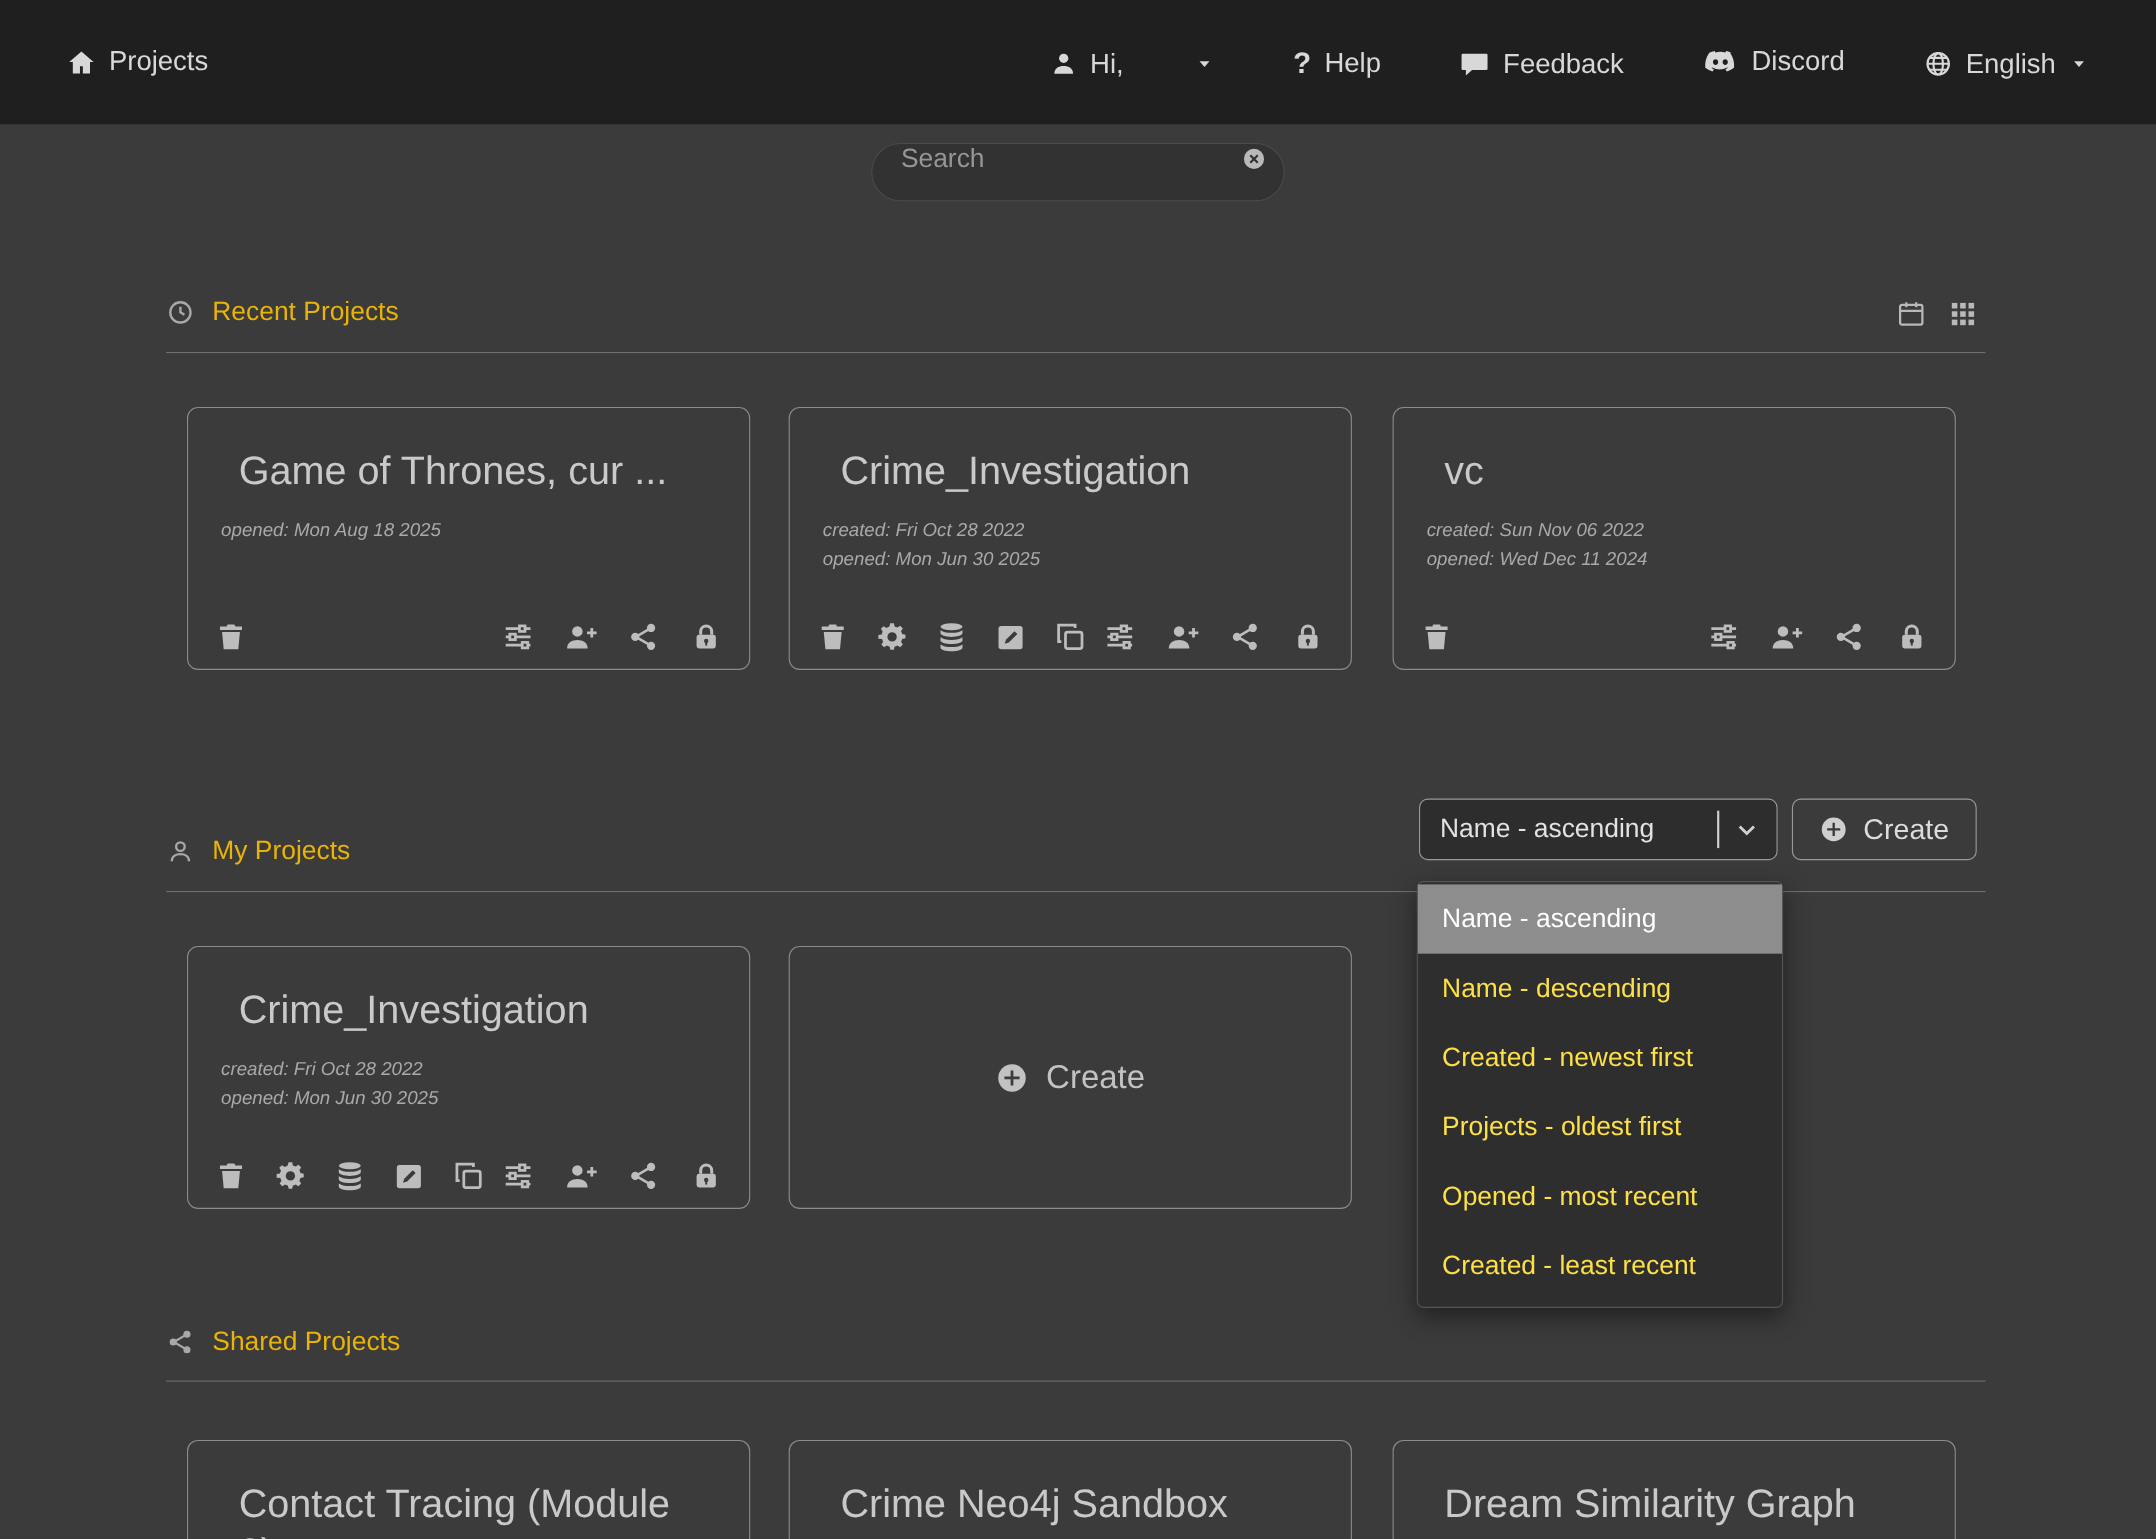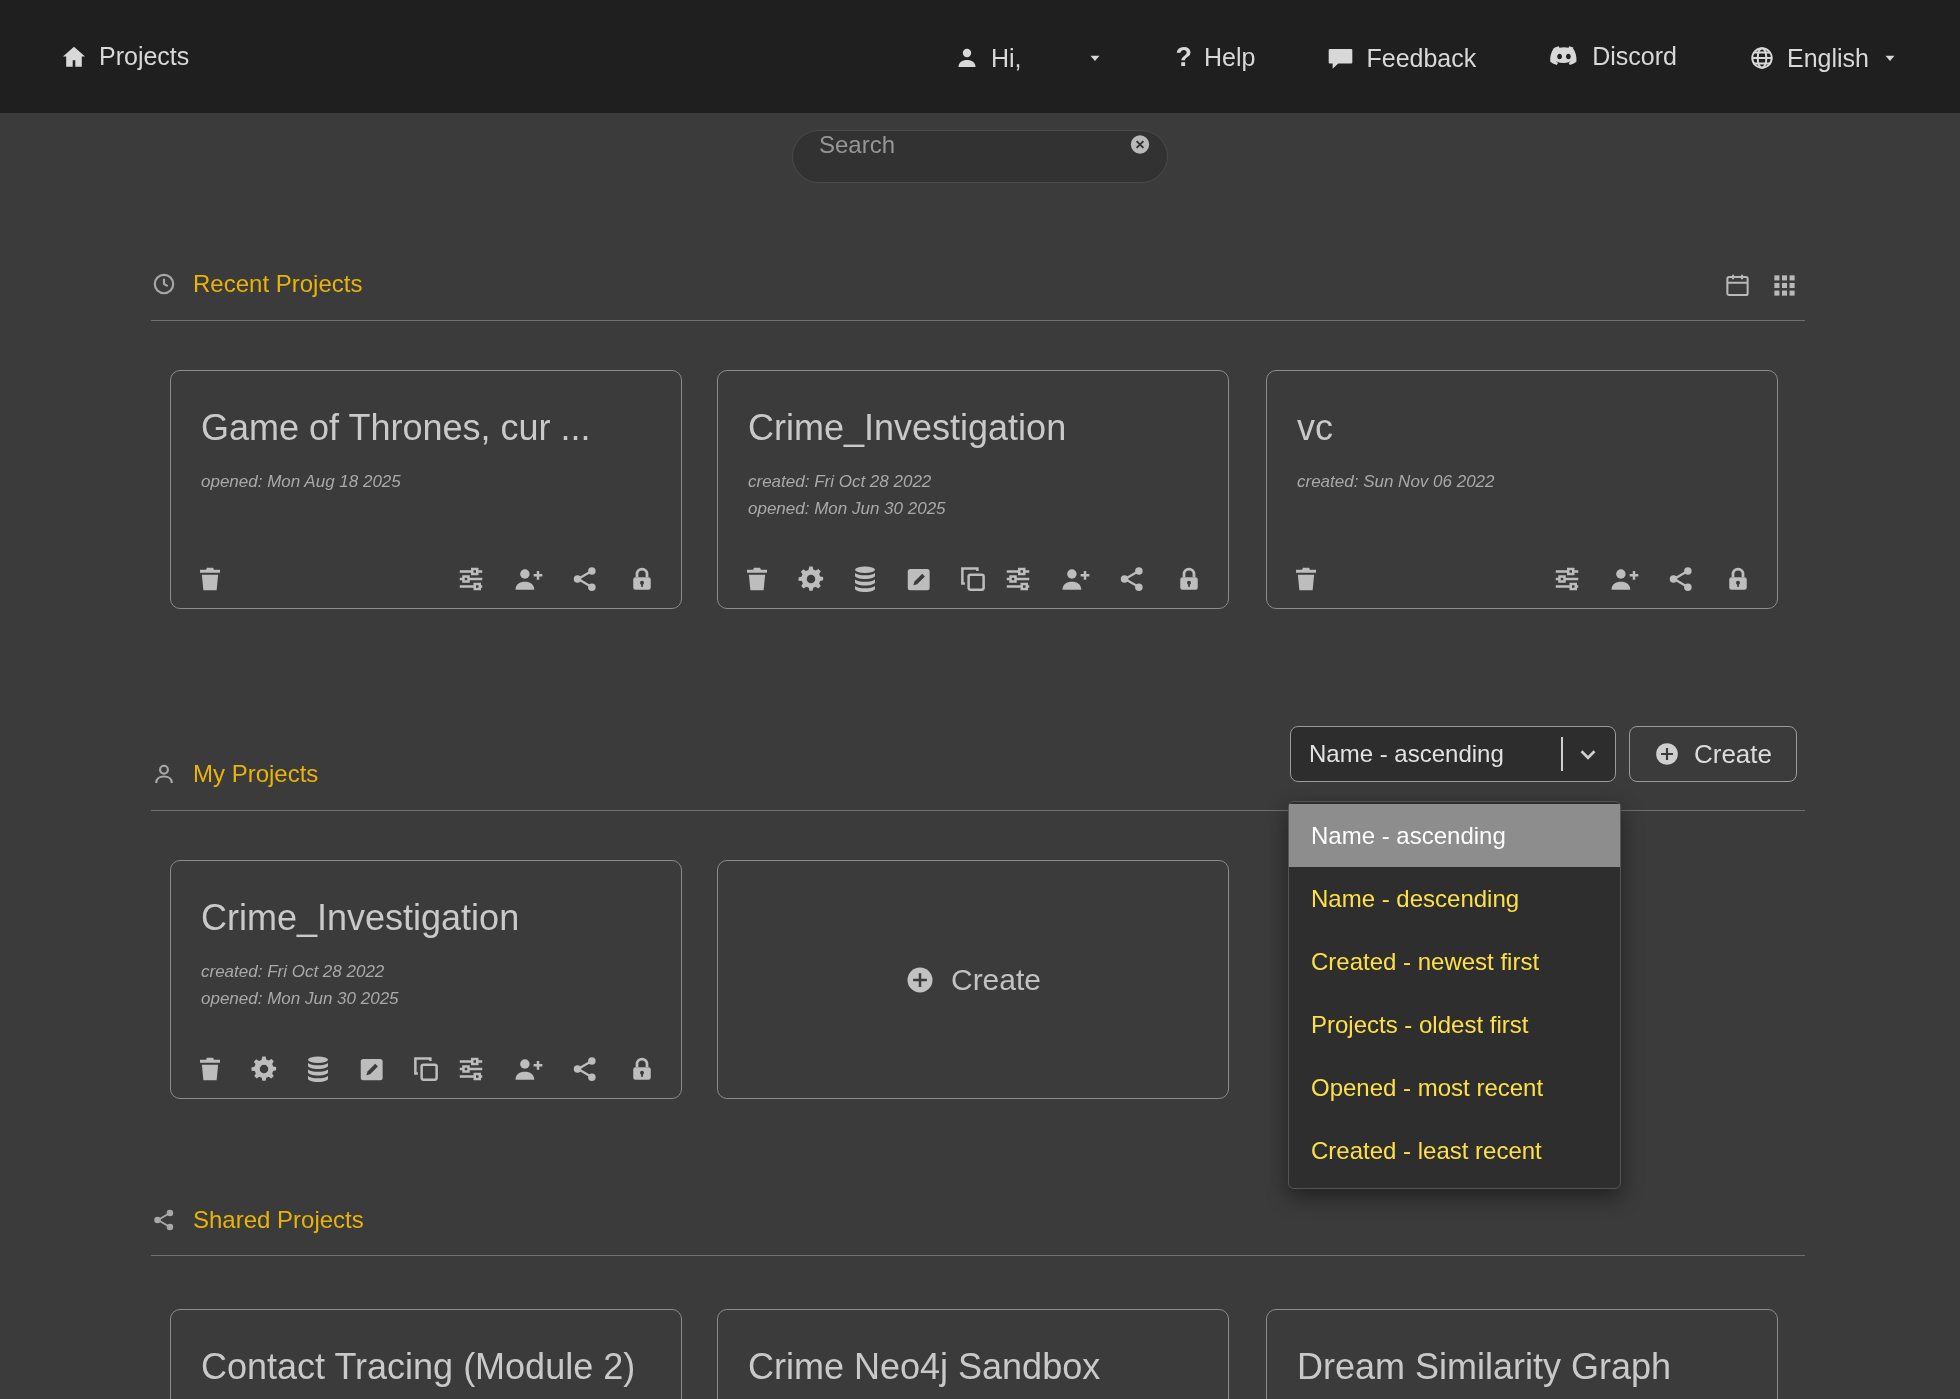--- a/index.html
+++ b/index.html
@@ -45,21 +45,21 @@
   .divider { position:absolute; left:151px; width:1654px; height:1px; background:#6f6f6f; }
   .view-toggles { position:absolute; top:272px; left:1724px; display:flex; gap:20px; }
 
   
   .card {
     position:absolute; width:512px; height:239px; border:1px solid #8b8b8b;
     border-radius:10px; padding:34px 30px 14px 30px; cursor:pointer;
   }
   .card-title {
     font-size:36px; color:#c9c9c9; line-height:1.25; margin-bottom:18px;
-    white-space:nowrap; overflow:hidden;
+    white-space:nowrap; overflow:hidden;margin-left:16px;
   }
   .card-title.wrap { white-space:normal; }
   .card-meta { font-size:17px; font-style:italic; color:#a9a9a9; line-height:1.6; }
   .card-actions {
     position:absolute; left:24px; right:24px; bottom:14px;
     display:flex; align-items:center;
   }
   .act-left { display:flex; align-items:center; gap:24px; }
   .act-right { margin-left:auto; display:flex; align-items:center; gap:27px; }
   .card-actions .ic { color:#bdbdbd; cursor:pointer; }
@@ -368,20 +368,21 @@
       <svg class="ic ic30">
           <use href="#i-lock"></use>
         </svg>
     </div>
   </div>
 </div>
 
 <div class="card r1c3">
   <div class="card-title">vc</div>
   <div class="card-meta">created: Sun Nov 06 2022</div>
+  <div class="card-meta">opened: Wed Dec 11 2024</div>
   <div class="card-actions">
     <div class="act-left">
       <svg class="ic ic30">
           <use href="#i-trash"></use>
         </svg>
     </div>
     <div class="act-right">
       <svg class="ic ic30">
           <use href="#i-sliders"></use>
         </svg>

